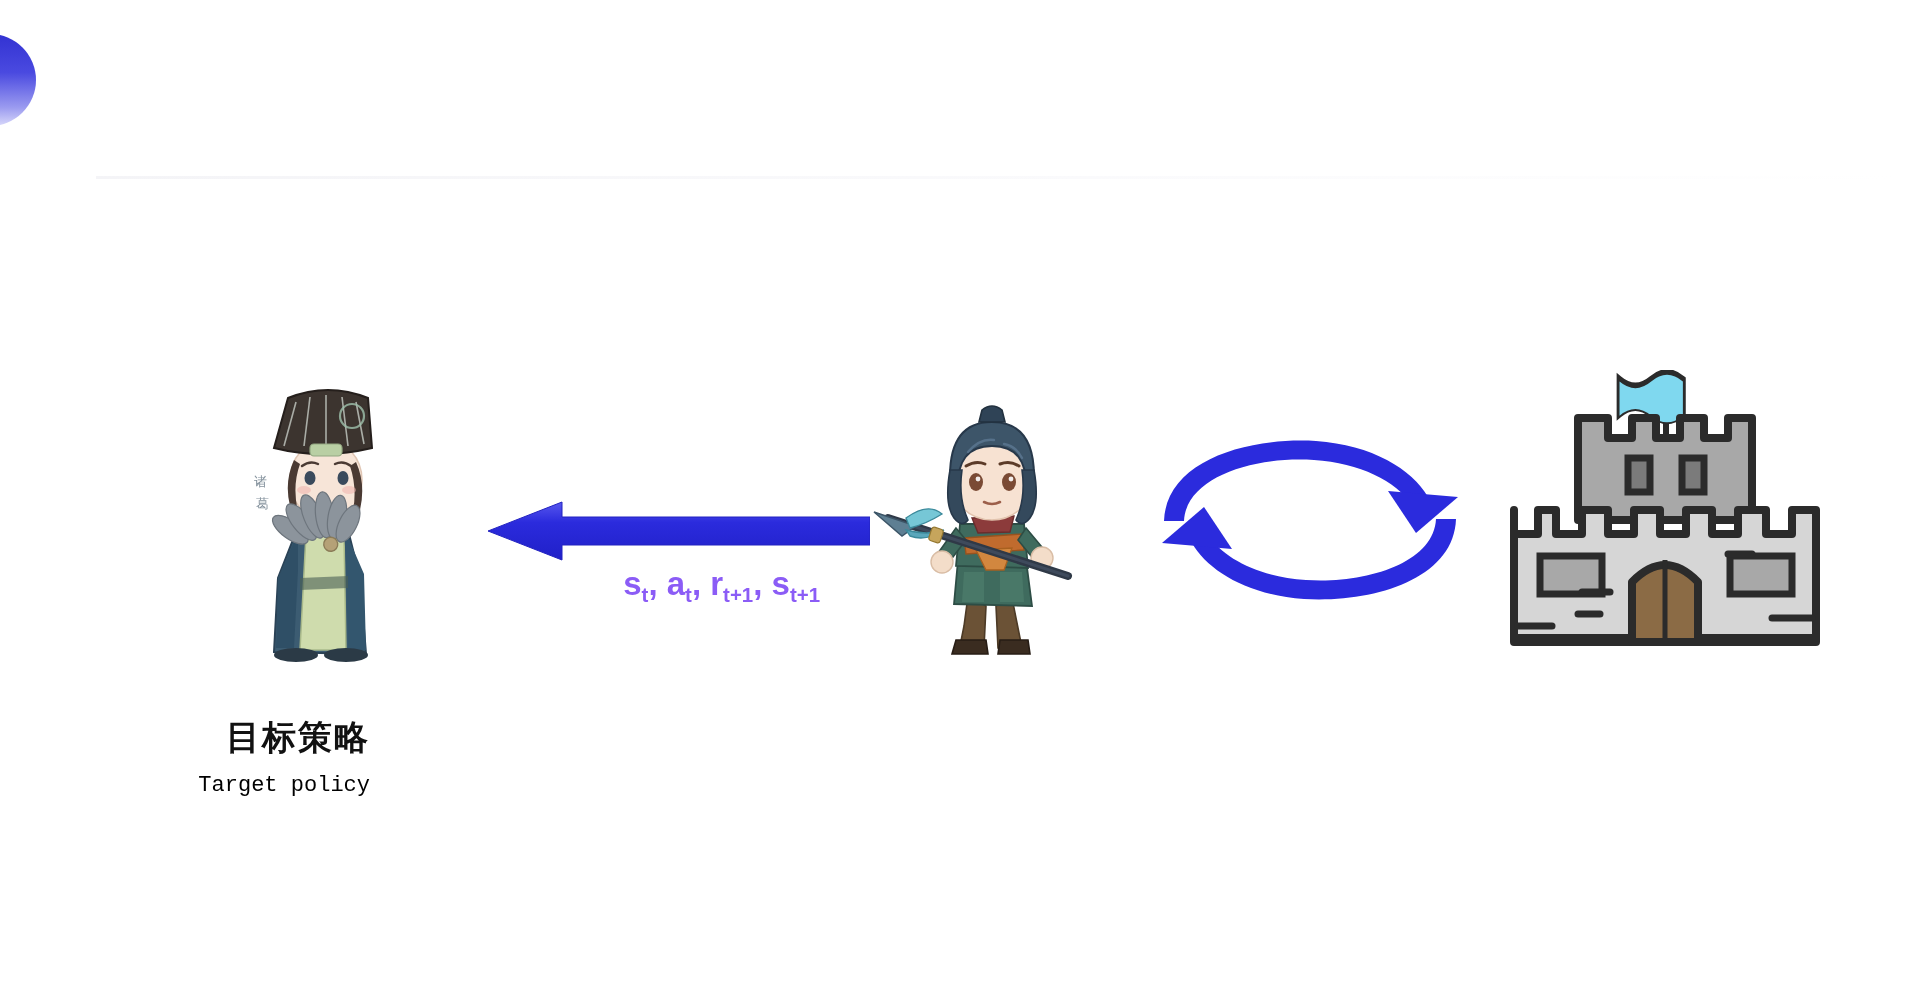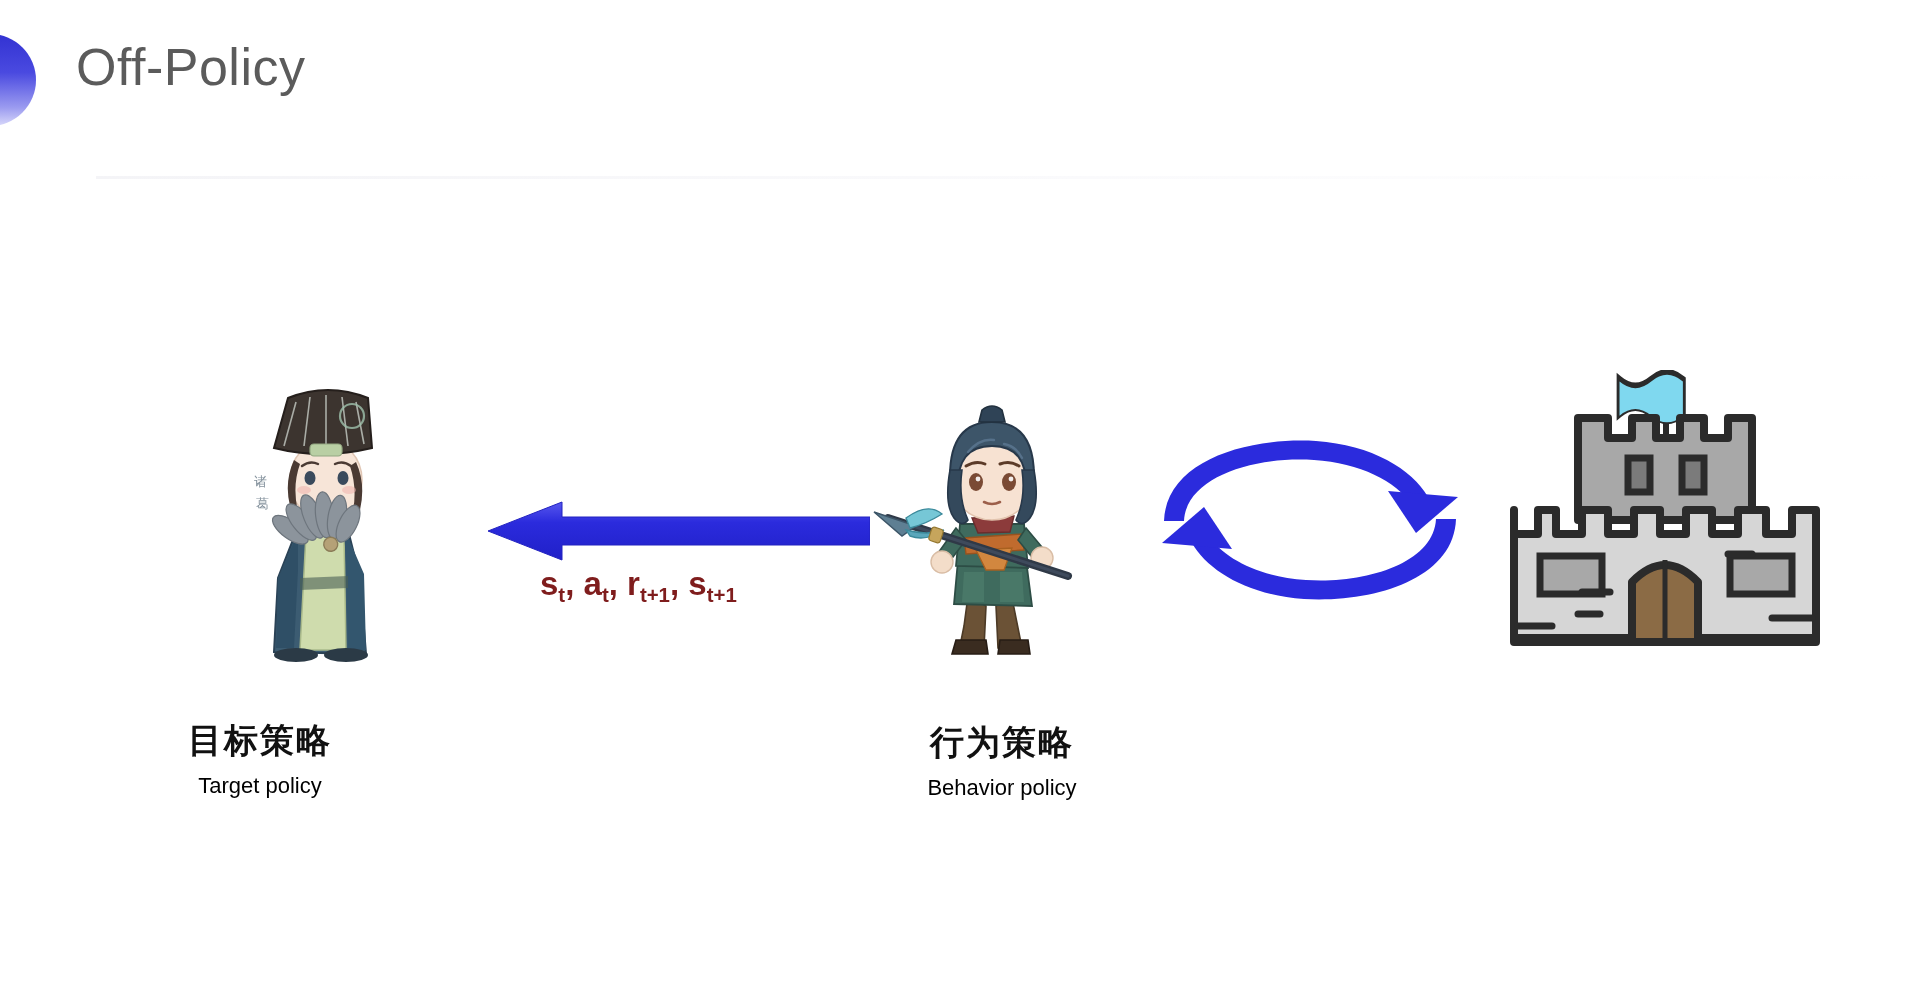--- a/index.html
+++ b/index.html
@@ -44,21 +44,22 @@
     left: 96px;
     top: 176px;
     width: 1800px;
     height: 3px;
     background: linear-gradient(to right, #f4f4f7 0%, #fafafc 55%, #ffffff 100%);
   }
 
   
   .figure-col {
     position: absolute;
-    text-align: center;
+    text-align: right;
+    font-family: Liberation Mono, monospace;
   }
   .label-cn {
     font-size: 34px;
     font-weight: 700;
     color: #111111;
     line-height: 1.2;
     letter-spacing: 2px;
     white-space: nowrap;
   }
   .label-en {
@@ -99,24 +100,24 @@
     left: 488px;
     top: 500px;
     width: 382px;
     height: 62px;
   }
   #transition-formula {
     position: absolute;
     left: 540px;
     top: 565px;
     width: 280px;
-    text-align: left;
+    text-align: right;
     font-size: 33px;
     font-weight: 700;
-    color: #7f1d1d;
+    color: #8b5cf6;
     white-space: nowrap;
   }
   #transition-formula sub {
     font-size: 0.62em;
     font-weight: 700;
     vertical-align: baseline;
     position: relative;
     top: 0.32em;
   }
 
@@ -128,21 +129,20 @@
     width: 320px;
     height: 170px;
   }
 </style>
 </head>
 <body>
 
 <div id="slide">
 
   <div id="title-marker"></div>
-  <div id="title-text">Off-Policy</div>
   <div id="title-rule"></div>
 
   <div id="target-figure">
     <svg width="160" height="280" viewBox="0 0 160 280">
 
       <path d="M48 150 L30 196 L26 270 L118 272 L112 196 L100 148 Z" fill="#3c5c72" stroke="#2a4256" stroke-width="2"></path>
 
       <path d="M58 152 L52 268 L98 268 L96 152 Z" fill="#cfdcad" stroke="#a9b98a" stroke-width="1.5"></path>
 
       <path d="M96 146 L116 192 L118 268 L100 268 L98 182 Z" fill="#33566e"></path>
@@ -262,24 +262,20 @@
 
       <path d="M16 118 L196 176" stroke="#2f3947" stroke-width="8" stroke-linecap="round"></path>
       <path d="M16 118 L196 176" stroke="#49566a" stroke-width="3" stroke-linecap="round" opacity="0.6"></path>
 
       <path d="M2 112 L44 126 L30 136 Z" fill="#5e7f93" stroke="#3c5567" stroke-width="1.4"></path>
       <path d="M34 118 q22 -16 36 -4 q-16 10 -32 14 Z" fill="#76c7d6" stroke="#3c8a9b" stroke-width="1.4"></path>
       <path d="M34 130 q22 6 38 0 q-18 12 -34 6 Z" fill="#5aa7bb" stroke="#3c8a9b" stroke-width="1.4"></path>
       <rect x="58" y="128" width="12" height="14" rx="3" transform="rotate(18 64 135)" fill="#c6a55c" stroke="#94772f" stroke-width="1.2"></rect>
     </svg>
   </div>
-  <div class="figure-col" style="left:892px; top:722px; width:220px;">
-    <div class="label-cn">行为策略</div>
-    <div class="label-en">Behavior policy</div>
-  </div>
 
   <div id="cycle-arrows">
     <svg width="320" height="170" viewBox="0 0 320 170">
 
       <g fill="#2b2bdd">
         <path d="M14 86
                  C 16 26, 96 2, 166 6
                  C 222 10, 262 34, 278 62
                  L 262 70
                  C 246 46, 210 28, 164 25

